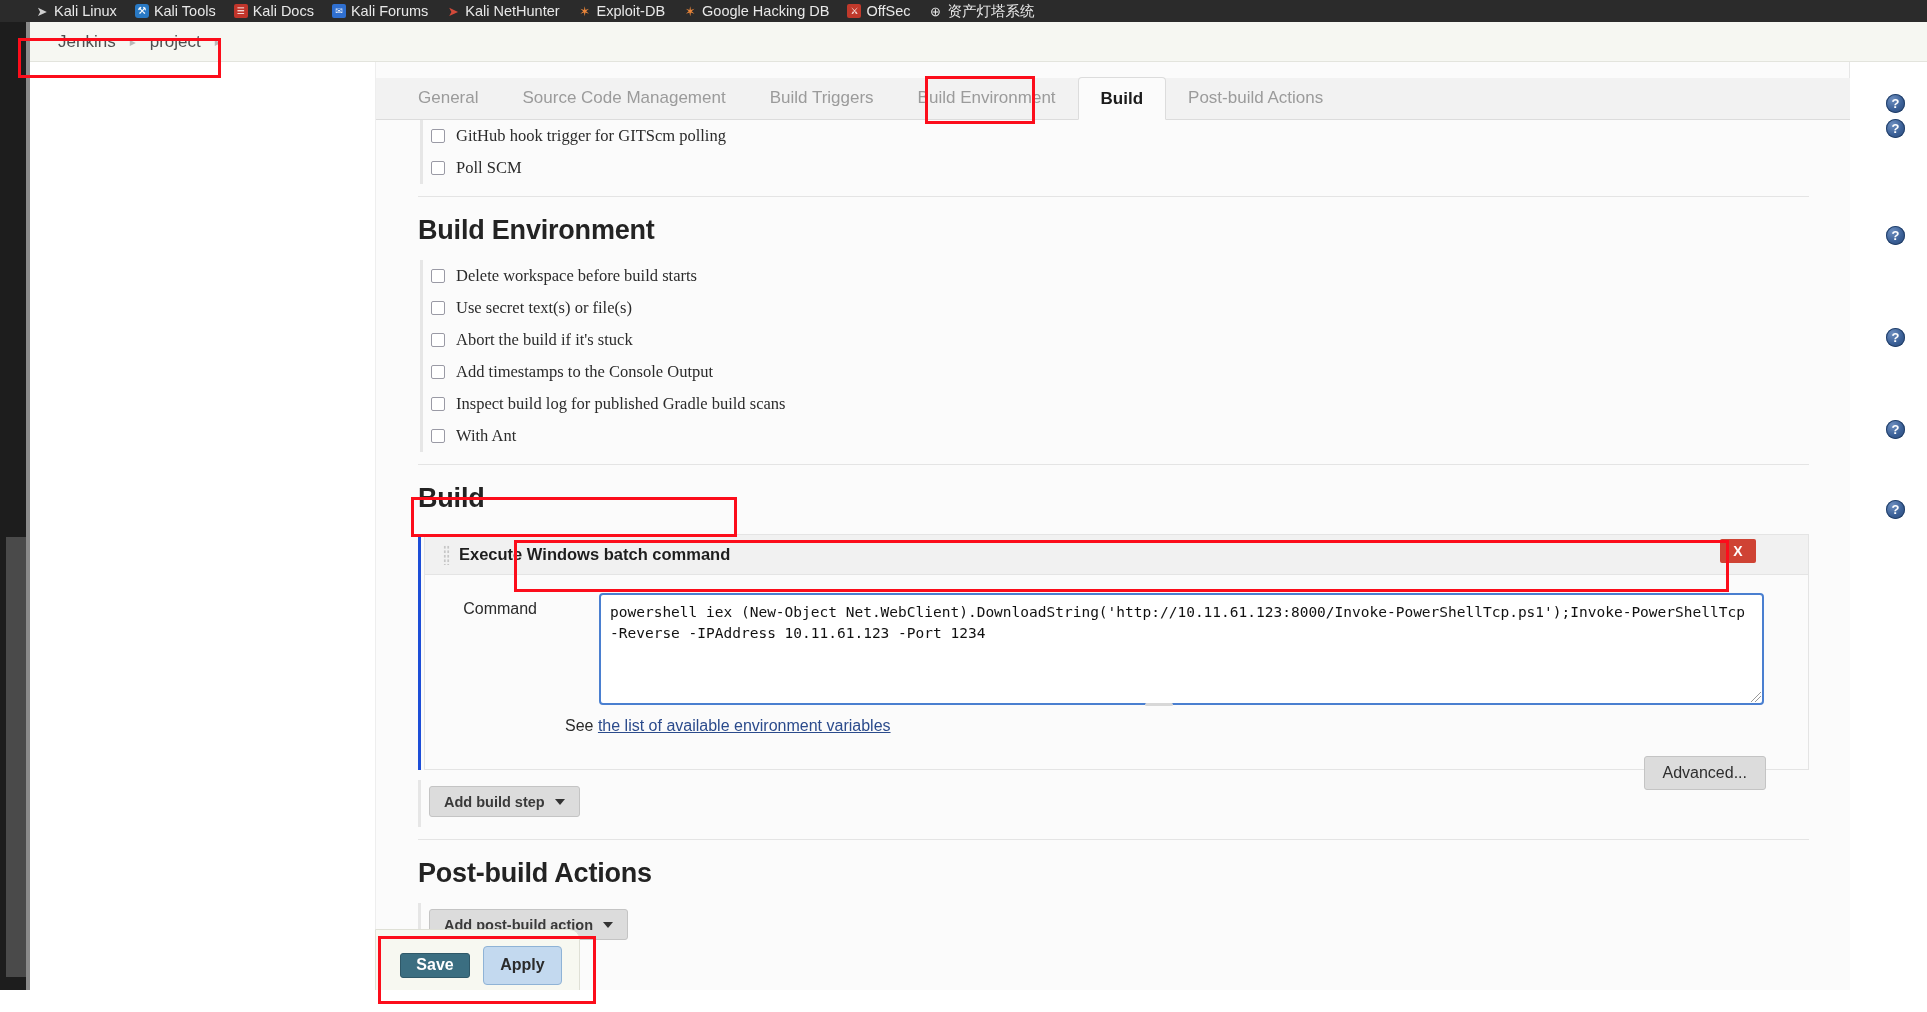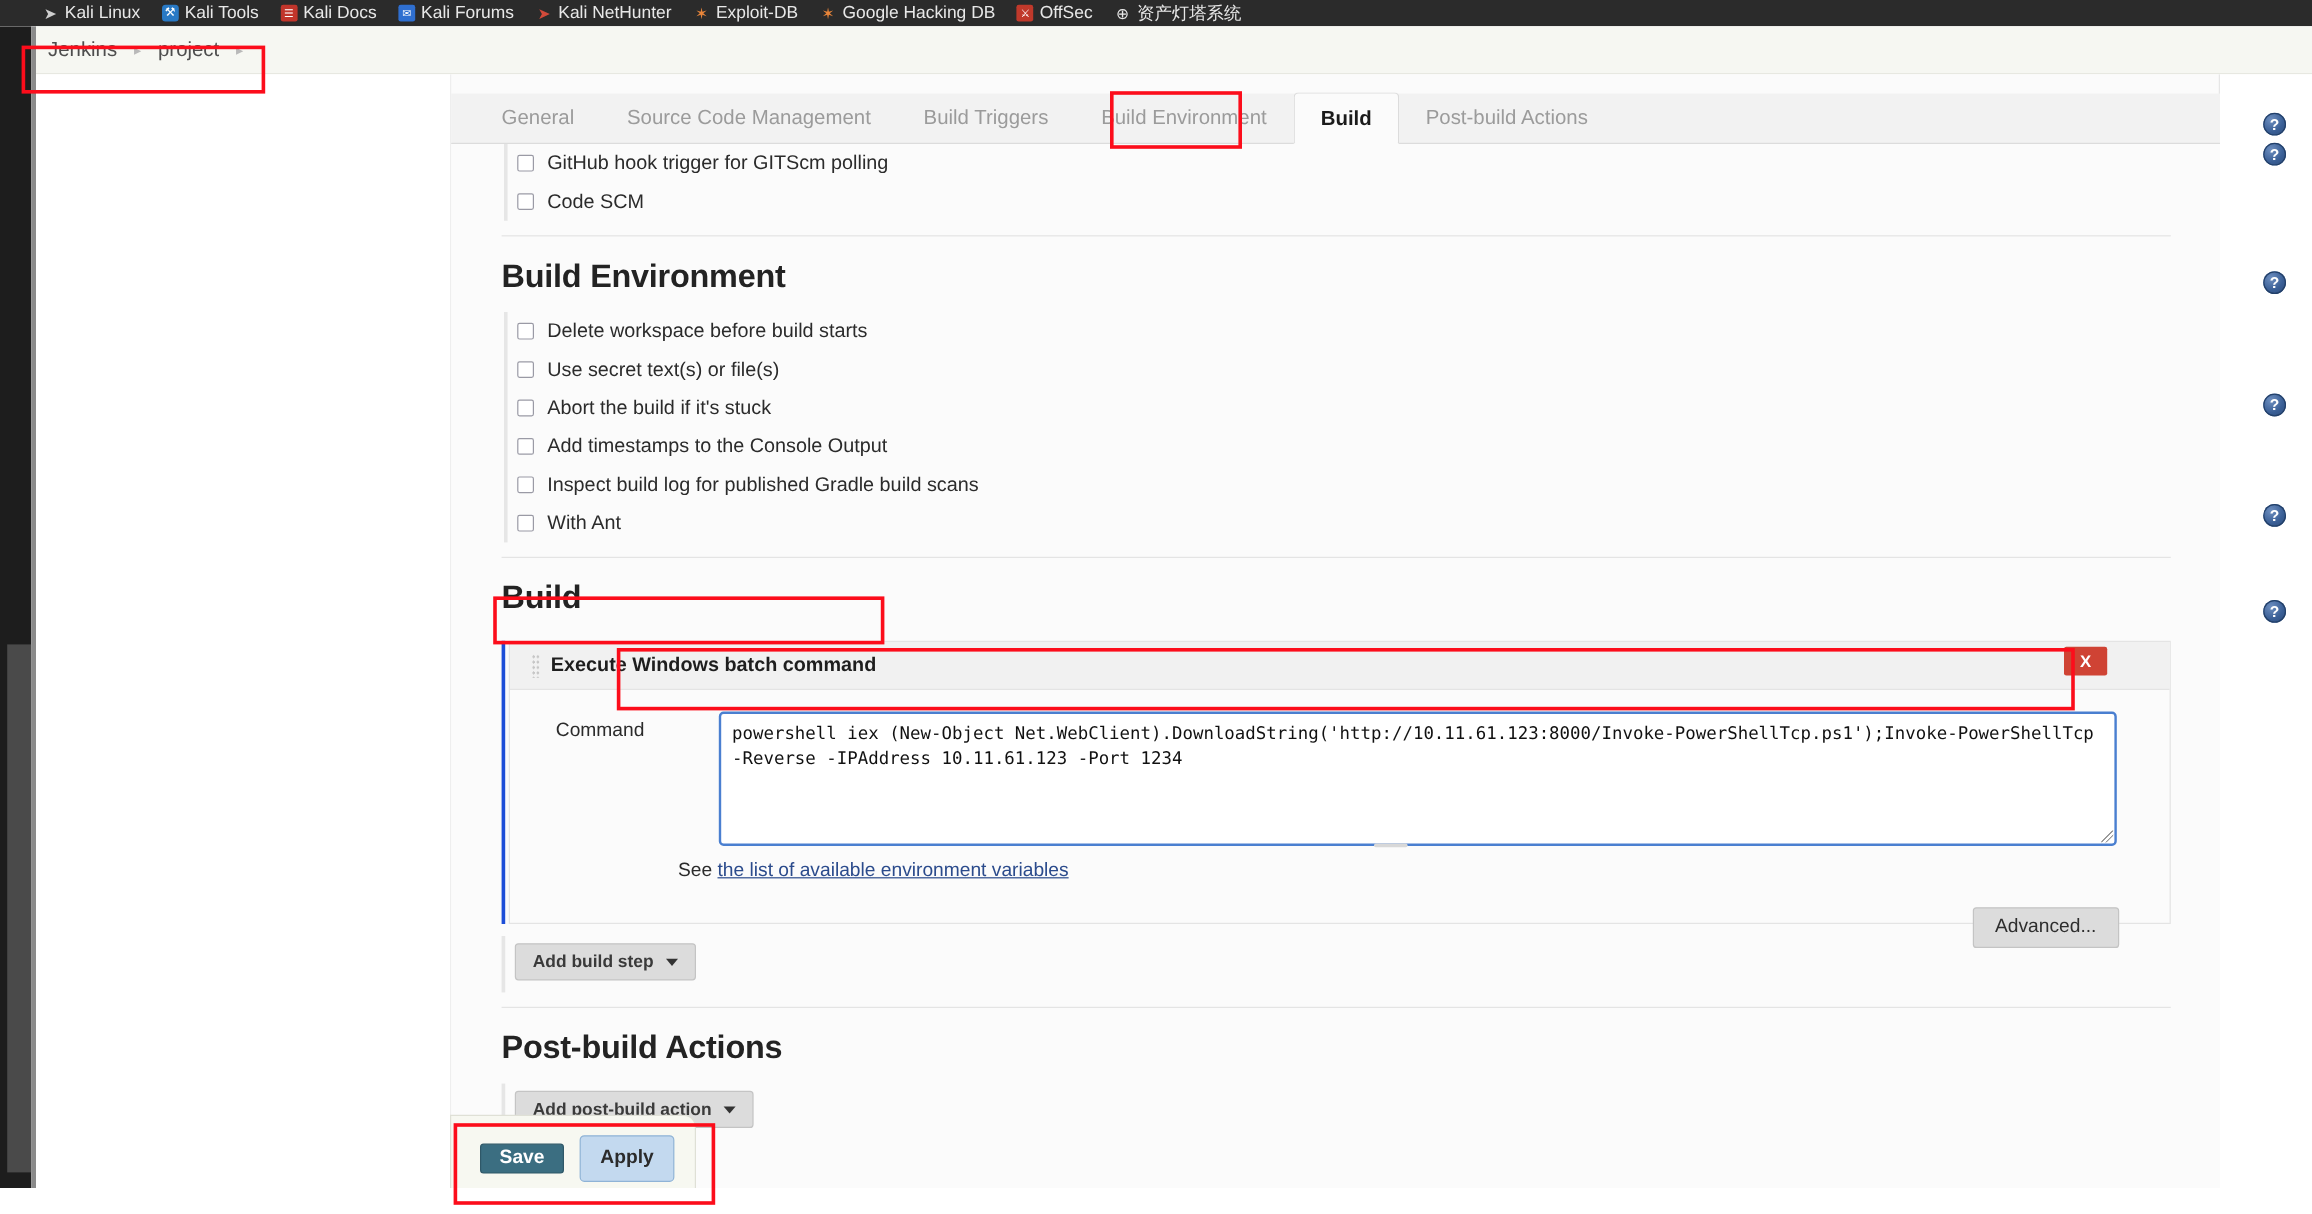--- a/index.html
+++ b/index.html
@@ -75,20 +75,21 @@
   
   #breadcrumb-bar {
     position: absolute; left: 30px; top: 0;
     width: 1897px; height: 40px;
     background: #f6f7f2;
     border-bottom: 1px solid #e3e4dd;
     display: flex; align-items: center;
   }
   #breadcrumb {
     display: flex; align-items: center;
+    padding-left: 18px;
     height: 40px;
     gap: 0px;
   }
   .crumb {
     color: #4e4e4e;
     font-size: 17px;
     padding: 0 10px;
     cursor: pointer;
   }
   .crumb-sep {
@@ -189,20 +190,21 @@
     border-radius: 2px;
     margin-right: 11px;
     flex: 0 0 auto;
     cursor: pointer;
   }
   .chk-label {
     font-size: 16.5px;
     color: #2b2b2b;
     white-space: nowrap;
     cursor: pointer;
+    font-family: Liberation Serif, serif;
   }
 
   .hr-sep {
     border: 0; border-top: 1px solid #e4e4e4;
     margin: 12px 42px 0 42px;
   }
 
   .section-title {
     font-size: 27px;
     font-weight: bold;
@@ -522,21 +524,21 @@
       <div id="form-body">
 
         <div class="section-inner">
           <div class="chk-group" id="triggers-group">
               <div class="chk-row">
                 <span class="cb"></span>
                 <span class="chk-label">GitHub hook trigger for GITScm polling</span>
               </div>
               <div class="chk-row">
                 <span class="cb"></span>
-                <span class="chk-label">Code SCM</span>
+                <span class="chk-label">Poll SCM</span>
               </div>
             </div>
         </div>
 
         <hr class="hr-sep">
 
         <div class="section-inner">
           <div class="section-title">Build Environment</div>
           <div class="chk-group" id="env-group">
               <div class="chk-row">

